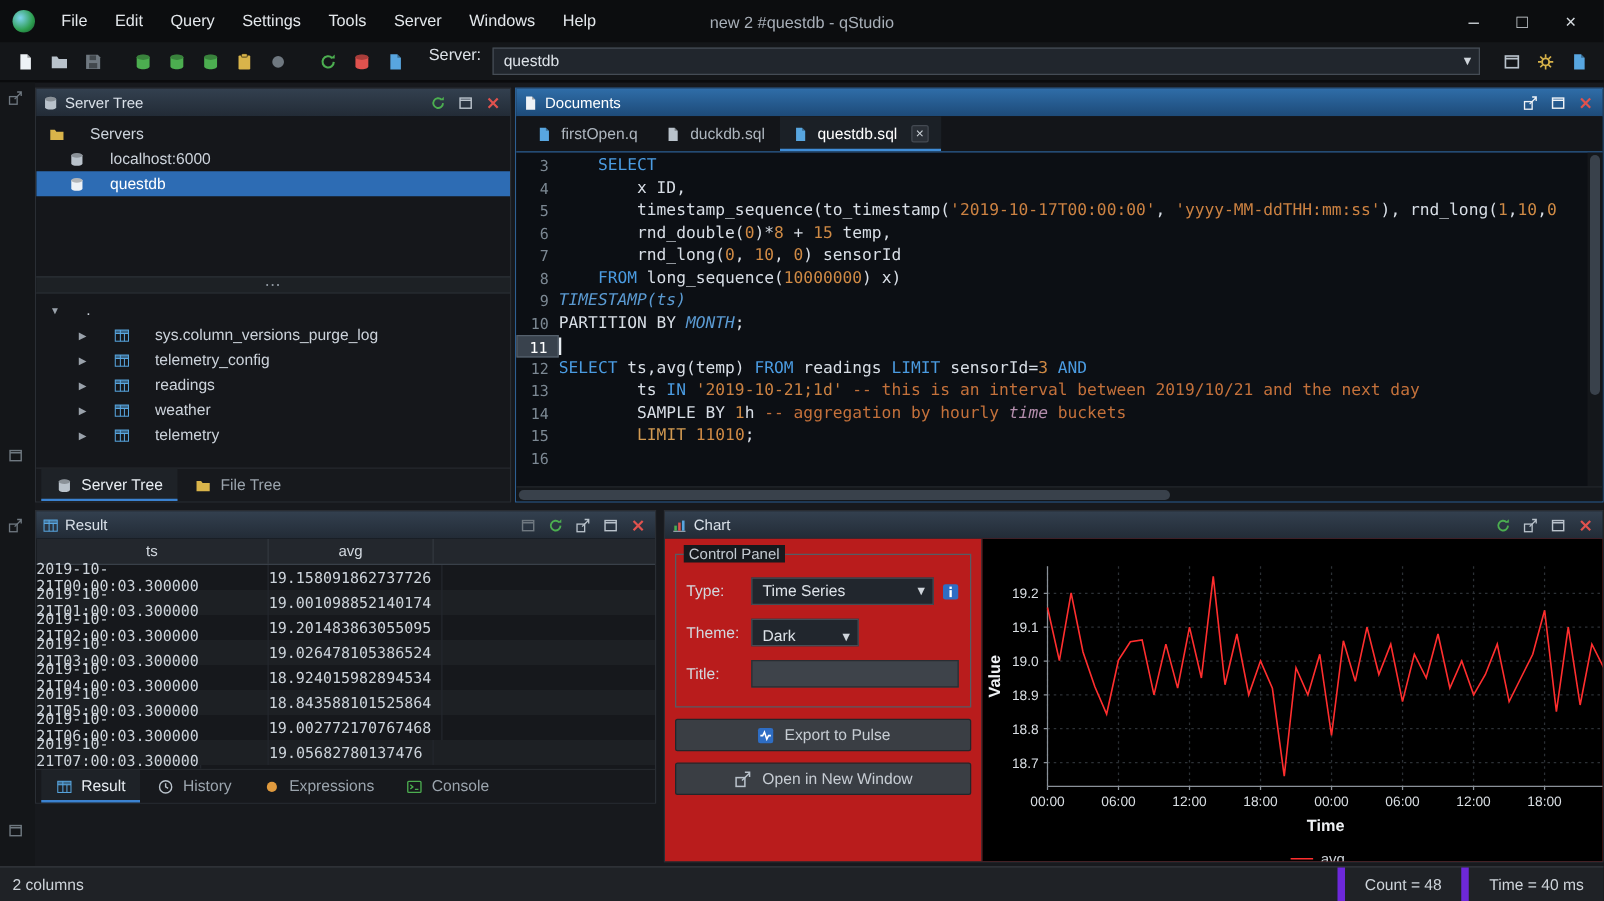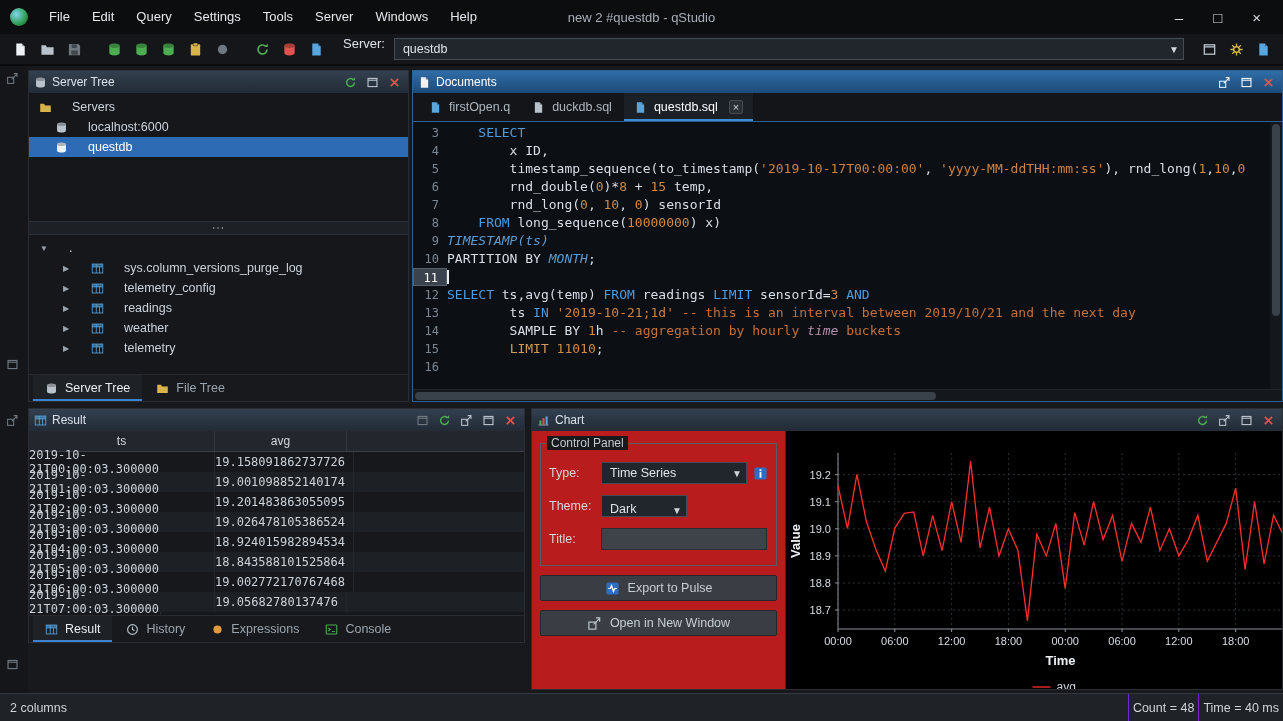--- a/index.html
+++ b/index.html
@@ -110,21 +110,21 @@
 .axis{stroke:#8a9199;stroke-width:1;fill:none;}
 .series{fill:none;stroke-width:1.3;}
 .ytick{fill:#d9dee3;font-size:11px;text-anchor:end;}
 .xtick{fill:#d9dee3;font-size:11px;text-anchor:middle;}
 .axis-label{fill:#eef1f4;font-size:13px;font-weight:bold;text-anchor:middle;}
 .legend-text{fill:#cdd3d9;font-size:12px;}
 
 
 .statusbar{position:absolute;left:0;right:0;bottom:0;height:28px;background:#1f2226;border-top:1px solid #34383e;display:flex;align-items:center;font-size:12.5px;color:#ced4da;}
 .sb-left{padding:0 10px;flex:1;}
-.sb-cell{padding:0 4px;height:100%;display:flex;align-items:center;border-left:1px solid #6d28d9;white-space:nowrap;}
+.sb-cell{padding:0 16px;height:100%;display:flex;align-items:center;border-left:6px solid #6d28d9;white-space:nowrap;}
 </style>
 </head>
 <body>
 
 <svg width="0" height="0" style="position:absolute" aria-hidden="true">
   <defs>
     <symbol id="i-page" viewBox="0 0 16 16">
         <path d="M3.5 1.5h6l3 3v10h-9z" fill="currentColor"></path>
         <path d="M9.5 1.5v3h3z" fill="#000" opacity=".35"></path>
       </symbol>

